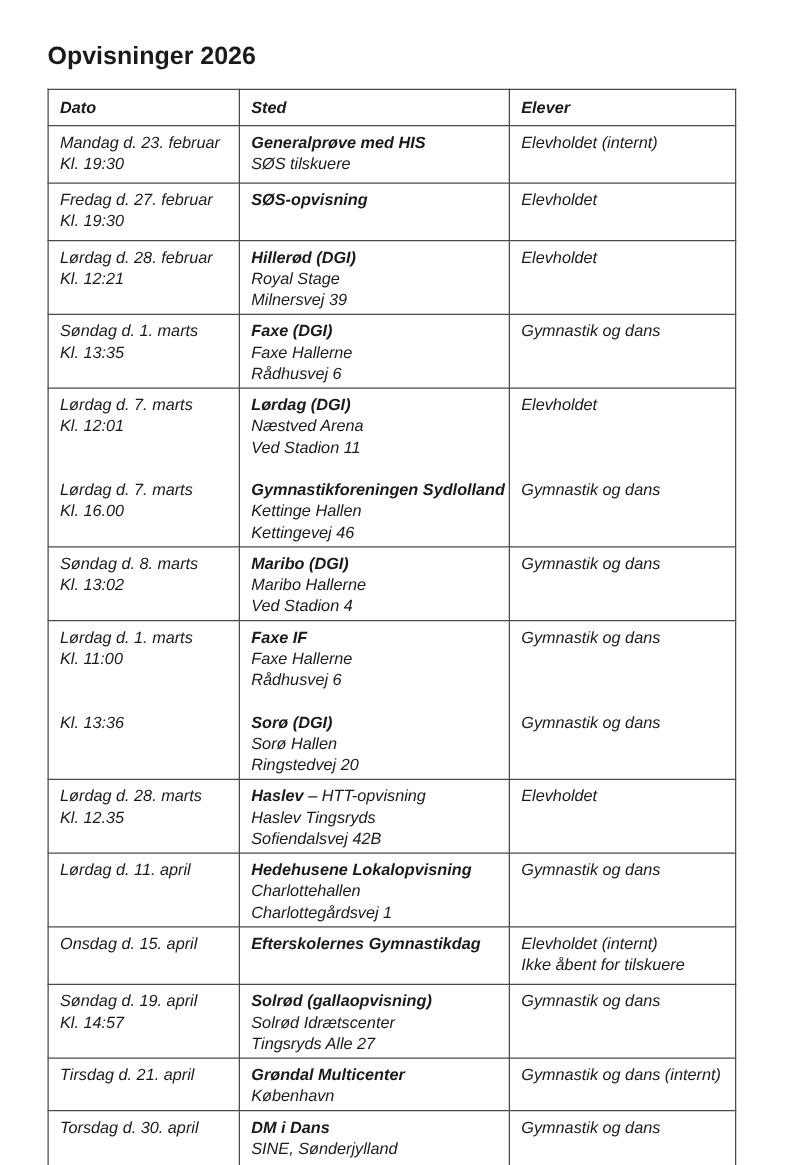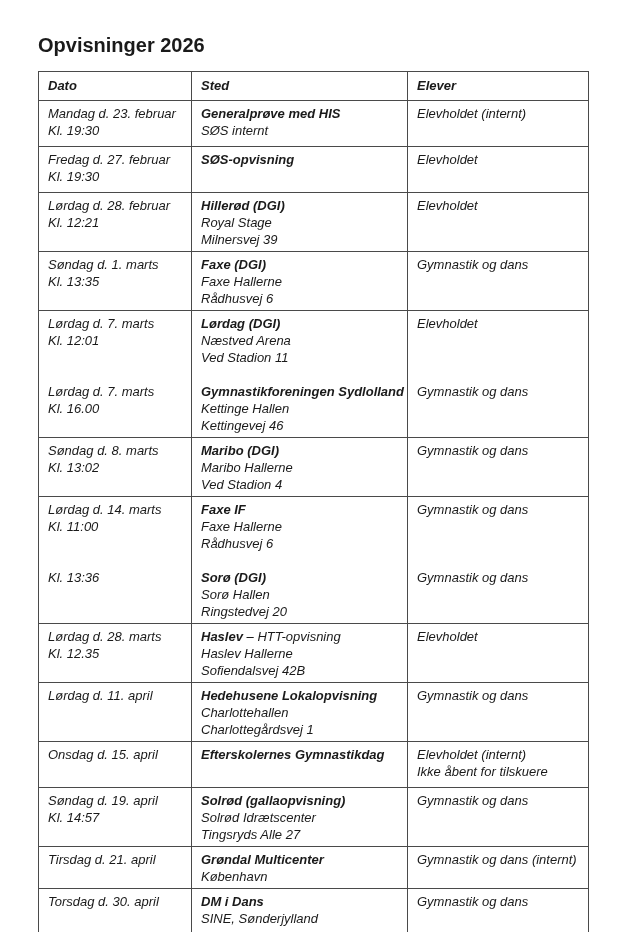--- a/index.html
+++ b/index.html
@@ -76,21 +76,21 @@
         </tr>
     </thead>
     <tbody>
         <tr style="height: 46px;">
           <td>
             <div class="line"><span>Mandag d. 23. februar</span></div>
             <div class="line"><span>Kl. 19:30</span></div>
           </td>
           <td>
             <div class="line"><span class="b">Generalprøve med HIS</span></div>
-            <div class="line"><span>SØS internt</span></div>
+            <div class="line"><span>SØS tilskuere</span></div>
           </td>
           <td>
             <div class="line"><span>Elevholdet (internt)</span></div>
           </td>
         </tr>
         <tr style="height: 46px;">
           <td>
             <div class="line"><span>Fredag d. 27. februar</span></div>
             <div class="line"><span>Kl. 19:30</span></div>
           </td>
@@ -164,21 +164,21 @@
             <div class="line"><span class="b">Maribo (DGI)</span></div>
             <div class="line"><span>Maribo Hallerne</span></div>
             <div class="line"><span>Ved Stadion 4</span></div>
           </td>
           <td>
             <div class="line"><span>Gymnastik og dans</span></div>
           </td>
         </tr>
         <tr style="height: 123px;">
           <td>
-            <div class="line"><span>Lørdag d. 14. marts</span></div>
+            <div class="line"><span>Lørdag d. 1. marts</span></div>
             <div class="line"><span>Kl. 11:00</span></div>
             <div class="line"><span></span></div>
             <div class="line"><span></span></div>
             <div class="line"><span>Kl. 13:36</span></div>
           </td>
           <td>
             <div class="line"><span class="b">Faxe IF</span></div>
             <div class="line"><span>Faxe Hallerne</span></div>
             <div class="line"><span>Rådhusvej 6</span></div>
             <div class="line"><span></span></div>
@@ -194,21 +194,21 @@
             <div class="line"><span>Gymnastik og dans</span></div>
           </td>
         </tr>
         <tr style="height: 53px;">
           <td>
             <div class="line"><span>Lørdag d. 28. marts</span></div>
             <div class="line"><span>Kl. 12.35</span></div>
           </td>
           <td>
             <div class="line"><span class="b">Haslev</span><span> – HTT-opvisning</span></div>
-            <div class="line"><span>Haslev Hallerne</span></div>
+            <div class="line"><span>Haslev Tingsryds</span></div>
             <div class="line"><span>Sofiendalsvej 42B</span></div>
           </td>
           <td>
             <div class="line"><span>Elevholdet</span></div>
           </td>
         </tr>
         <tr style="height: 54px;">
           <td>
             <div class="line"><span>Lørdag d. 11. april</span></div>
           </td>

